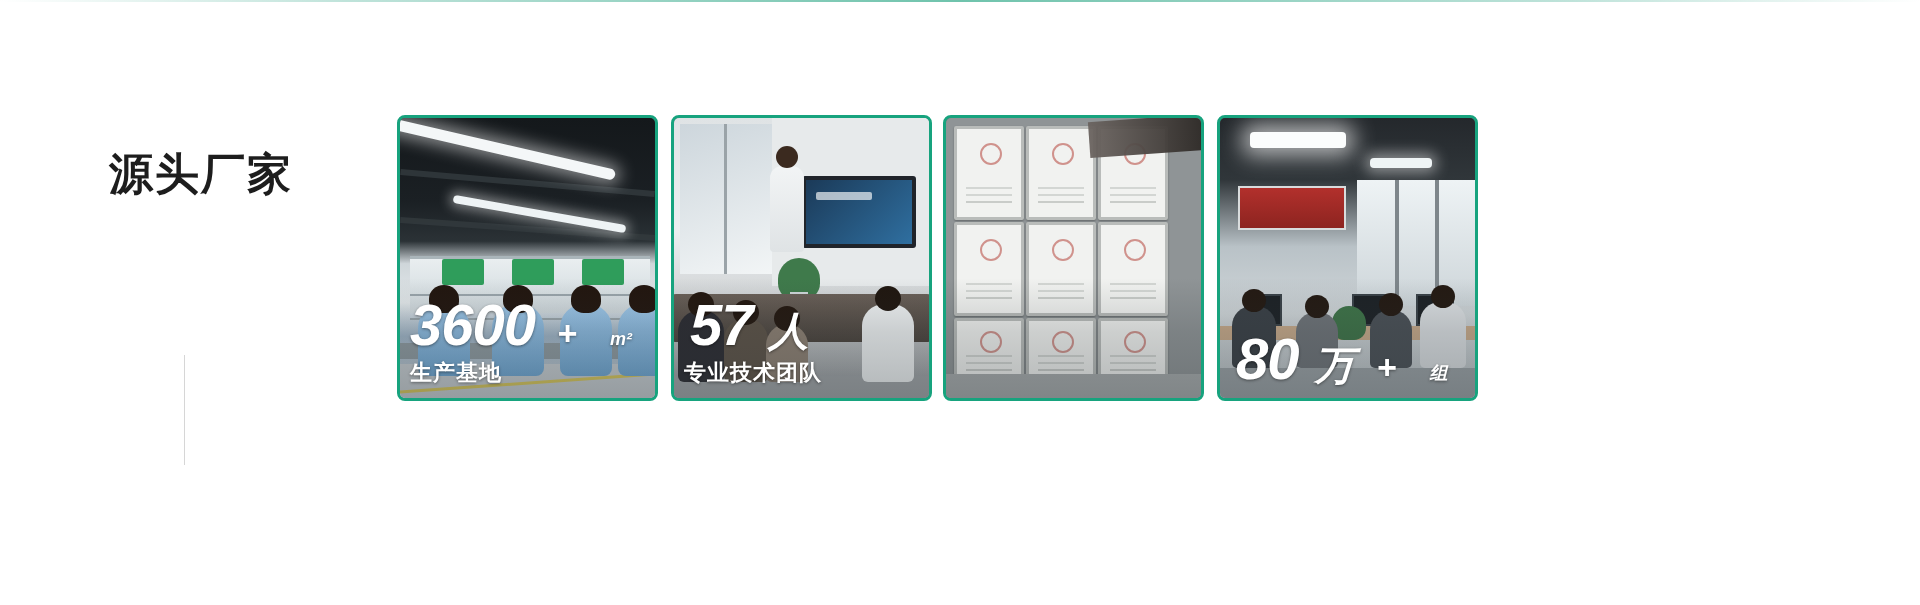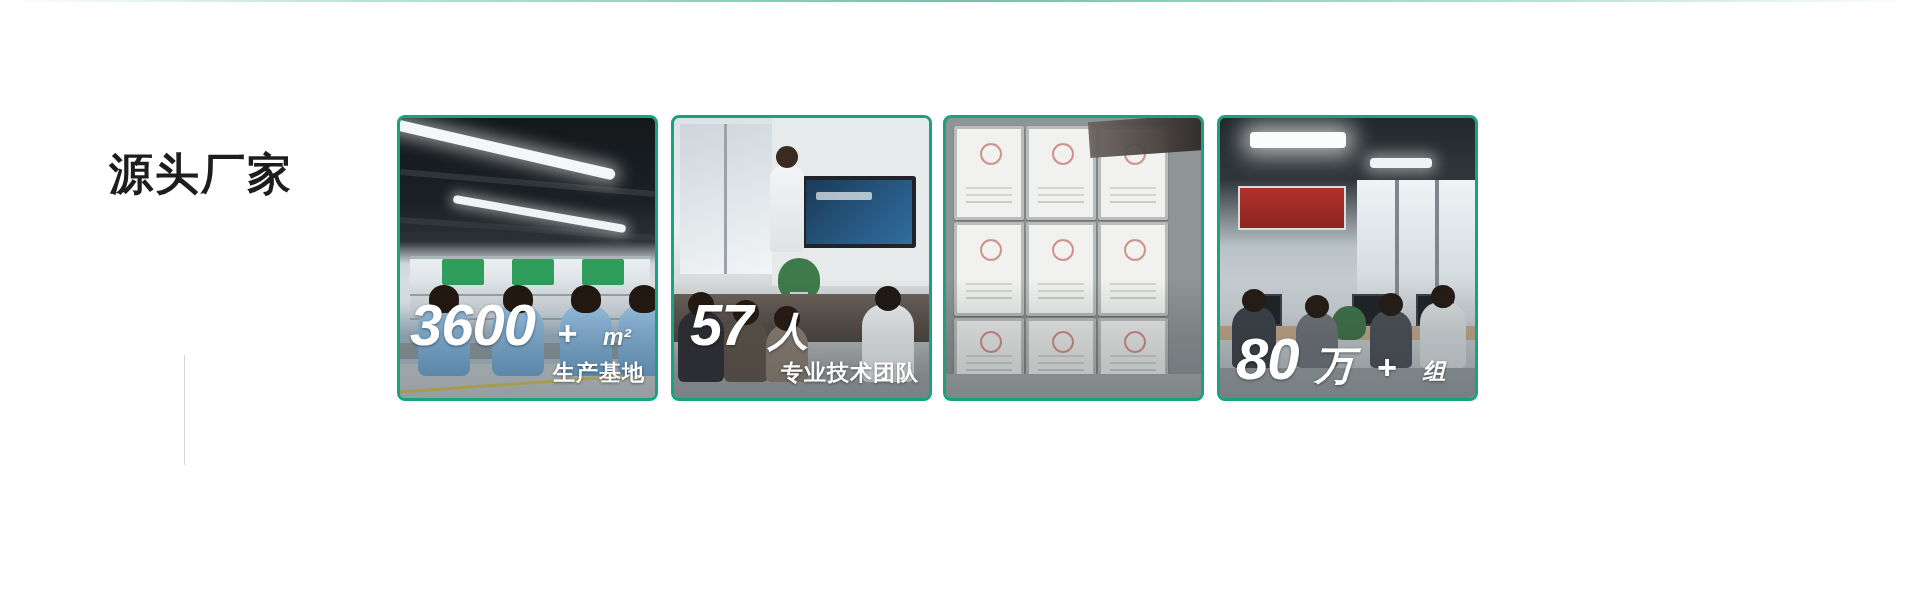--- a/index.html
+++ b/index.html
@@ -148,24 +148,23 @@
     text-shadow:0 1px 3px rgba(0,0,0,.45);
   }
   .stat .line1{
     display:flex;align-items:baseline;gap:16px;white-space:nowrap;
     line-height:1;
     font-style:italic;
   }
   .stat .num{font-size:58px;font-weight:700;letter-spacing:-1px;}
   .stat .unit{font-size:40px;font-weight:700;}
   .stat .plus{font-size:34px;font-weight:700;margin-left:6px;}
-  .stat .sup{font-size:23px;font-weight:700;margin-left:10px;}
+  .stat .sup{font-size:18px;font-weight:700;margin-left:17px;}
   .stat .line2{
     margin-top:4px;font-size:22px;font-weight:700;letter-spacing:1px;
-    text-align:right;
   }
   .stat.pad-left .line1{padding-left:6px;text-align:right;}
 </style>
 </head>
 <body>
 
 <div class="stage">
 
   <div class="top-rule"></div>
 

